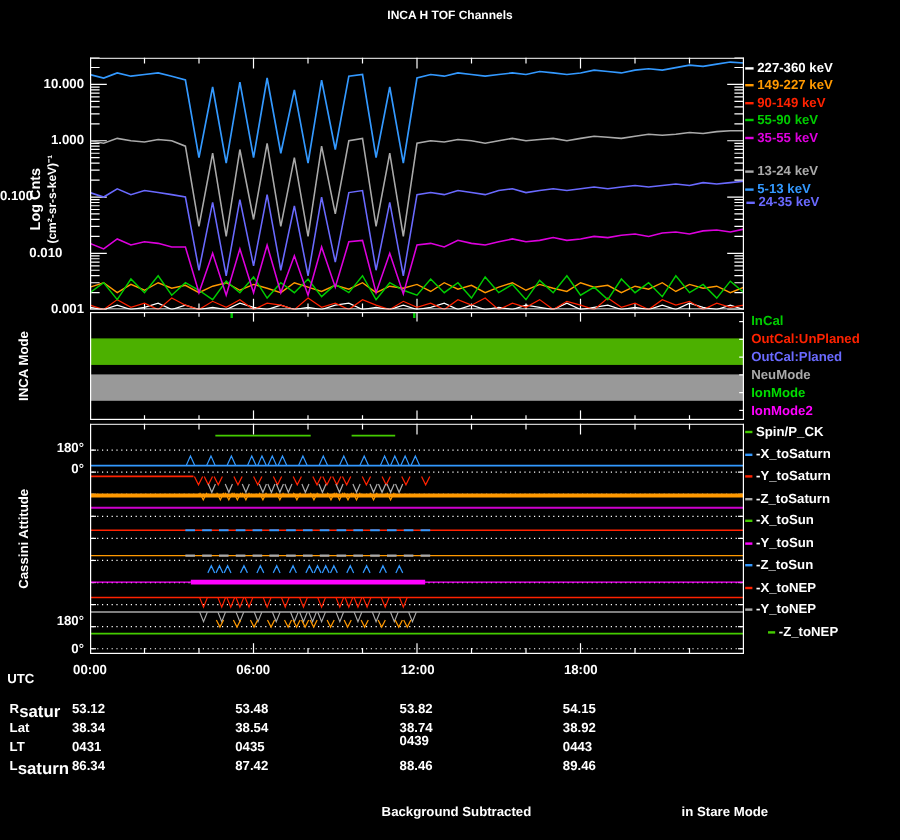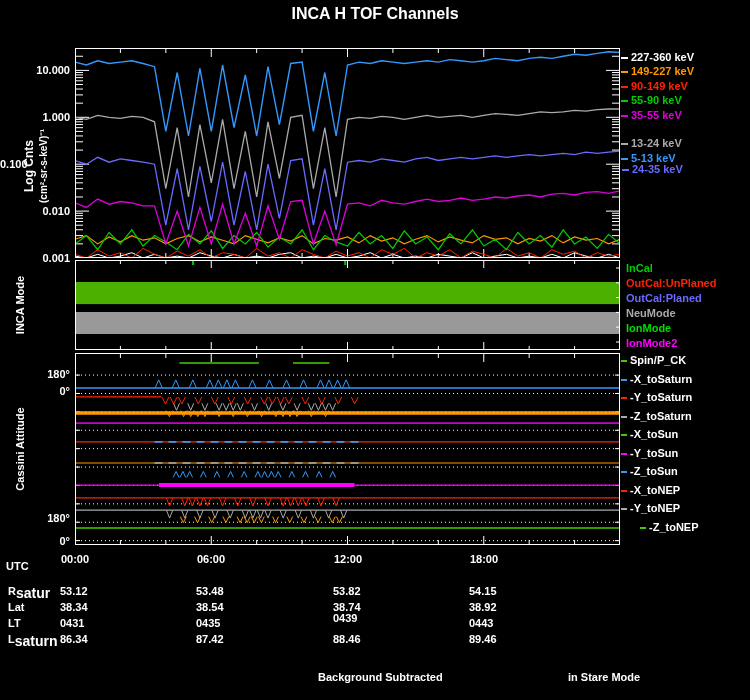--- a/index.html
+++ b/index.html
@@ -1,19 +1,19 @@
 <!DOCTYPE html>
 <html><head>
 <meta charset="utf-8">
 <style>
   html,body{margin:0;padding:0;background:#000;}
   .screen{position:relative;width:750px;height:700px;background:#000;overflow:hidden;
           font-family:"Liberation Sans",sans-serif;color:#fff;font-weight:bold;}
   .t{position:absolute;white-space:nowrap;font-size:11px;line-height:12px;}
-  .title{width:750px;text-align:center;font-size:16px;top:8px;left:0;}
+  .title{width:750px;text-align:center;font-size:10px;top:8px;left:0;}
   .subtitle{width:750px;text-align:center;font-size:11px;top:27px;left:0;}
   .rot{position:absolute;transform:translate(-50%,-50%) rotate(-90deg);white-space:nowrap;text-align:center;}
   .leg-dash{display:inline-block;width:7px;height:2px;margin-right:3px;vertical-align:middle;}
   svg{position:absolute;display:block;}
   sub{font-size:14px;}
 </style>
 </head>
 <body>
 
 <div class="screen">
@@ -262,21 +262,21 @@
       <line x1="545" y1="192" x2="545" y2="183" stroke="#fff" stroke-width="1"></line>
       <rect x="0.5" y="0.5" width="544" height="191" fill="none" stroke="#fff" stroke-width="1"></rect>
     </svg>
 
   <div class="t" style="left:6px;top:560px;">UTC</div>
   <div class="t" style="left:318px;top:671px;">Background Subtracted</div>
   <div class="t" style="left:568px;top:671px;">in Stare Mode</div>
 <div class="t" style="left:0;top:64px;width:70px;text-align:right;">10.000</div>
     <div class="t" style="left:0;top:111px;width:70px;text-align:right;">1.000</div>
     <div class="t" style="left:0;top:158px;width:70px;text-align:left;">0.100</div>
-    <div class="t" style="left:0;top:205px;width:70px;text-align:right;">0.010</div>
+    <div class="t" style="left:0;top:205px;width:52px;text-align:right;">0.010</div>
     <div class="t" style="left:0;top:252px;width:70px;text-align:right;">0.001</div>
     <div class="t" style="left: 621px; top: 51px; color: rgb(255, 255, 255);"><span class="leg-dash" style="background: rgb(255, 255, 255);"></span><span>227-360 keV</span></div>
     <div class="t" style="left: 621px; top: 65px; color: rgb(255, 153, 0);"><span class="leg-dash" style="background: rgb(255, 153, 0);"></span><span>149-227 keV</span></div>
     <div class="t" style="left: 621px; top: 80px; color: rgb(255, 34, 0);"><span class="leg-dash" style="background: rgb(255, 34, 0);"></span><span>90-149 keV</span></div>
     <div class="t" style="left: 621px; top: 94px; color: rgb(0, 204, 0);"><span class="leg-dash" style="background: rgb(0, 204, 0);"></span><span>55-90 keV</span></div>
     <div class="t" style="left: 621px; top: 109px; color: rgb(221, 0, 221);"><span class="leg-dash" style="background: rgb(221, 0, 221);"></span><span>35-55 keV</span></div>
     <div class="t" style="left: 622px; top: 123px; color: rgb(106, 106, 255); margin-top: 40px;"><span class="leg-dash" style="background: rgb(106, 106, 255);"></span><span>24-35 keV</span></div>
     <div class="t" style="left: 621px; top: 137px; color: rgb(170, 170, 170);"><span class="leg-dash" style="background: rgb(170, 170, 170);"></span><span>13-24 keV</span></div>
     <div class="t" style="left: 621px; top: 152px; color: rgb(51, 153, 255);"><span class="leg-dash" style="background: rgb(51, 153, 255);"></span><span>5-13 keV</span></div>
     <div class="t" style="left: 626px; top: 262px; color: rgb(0, 204, 0);">InCal</div>

